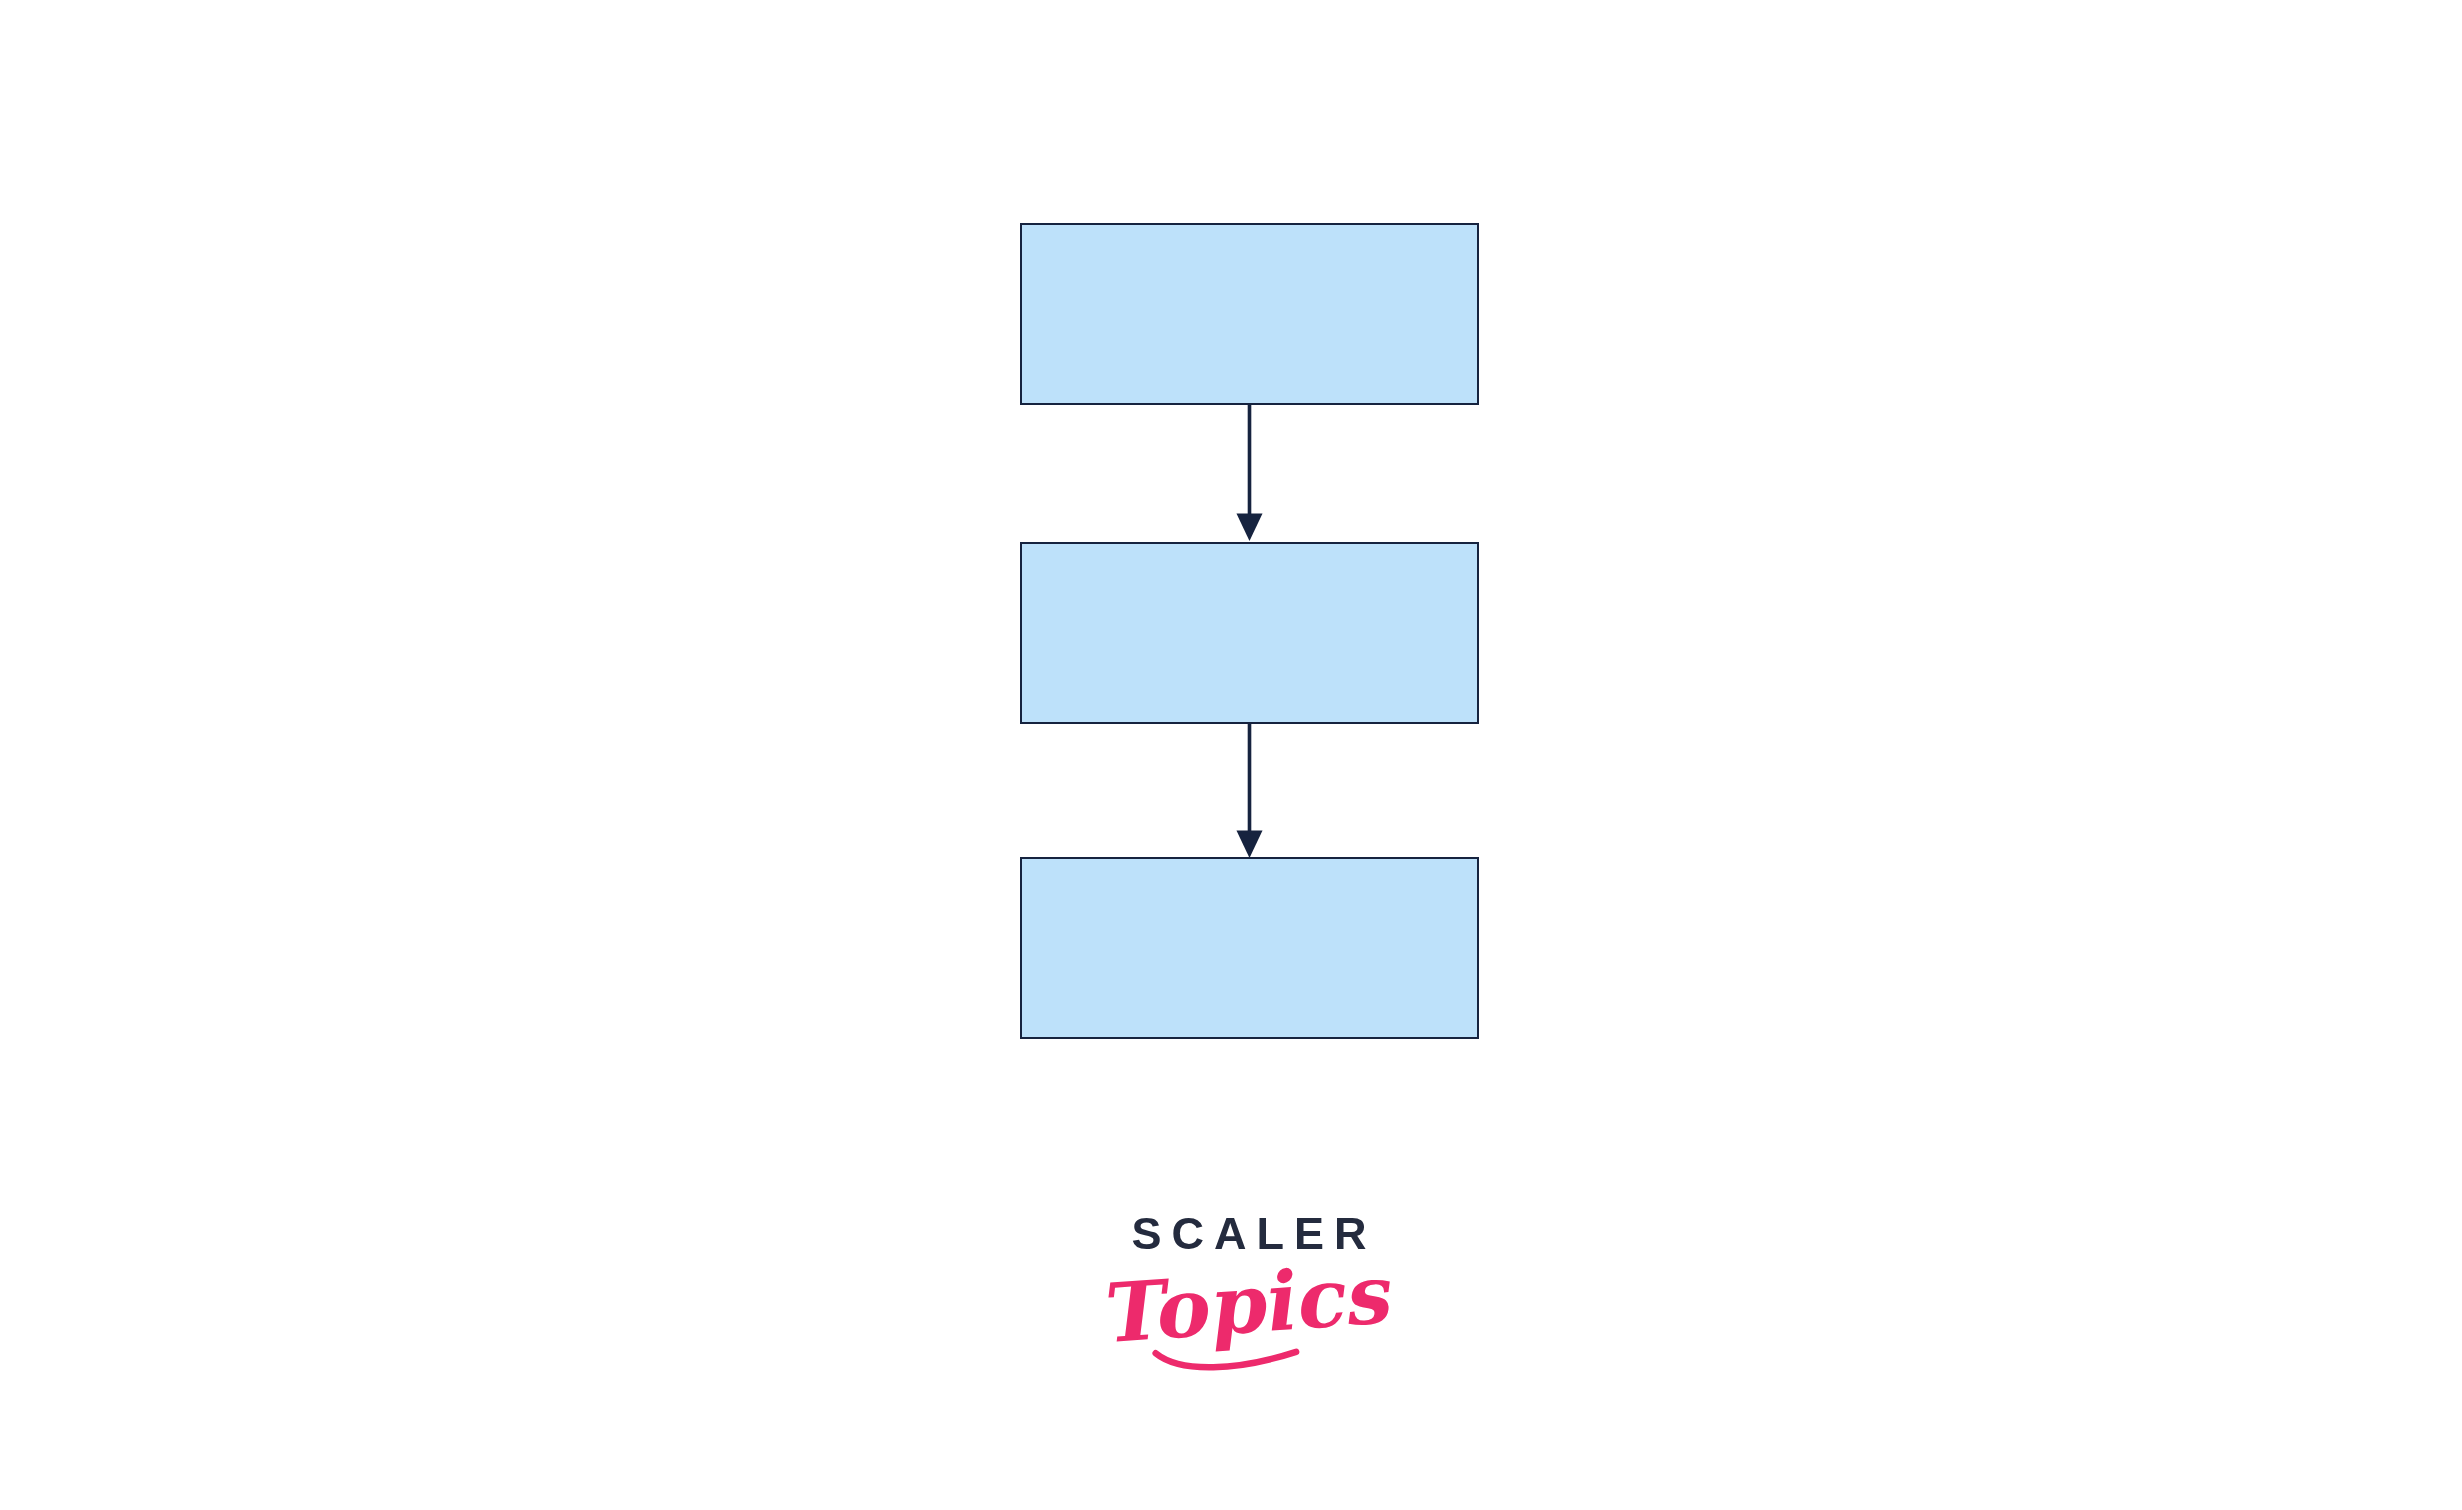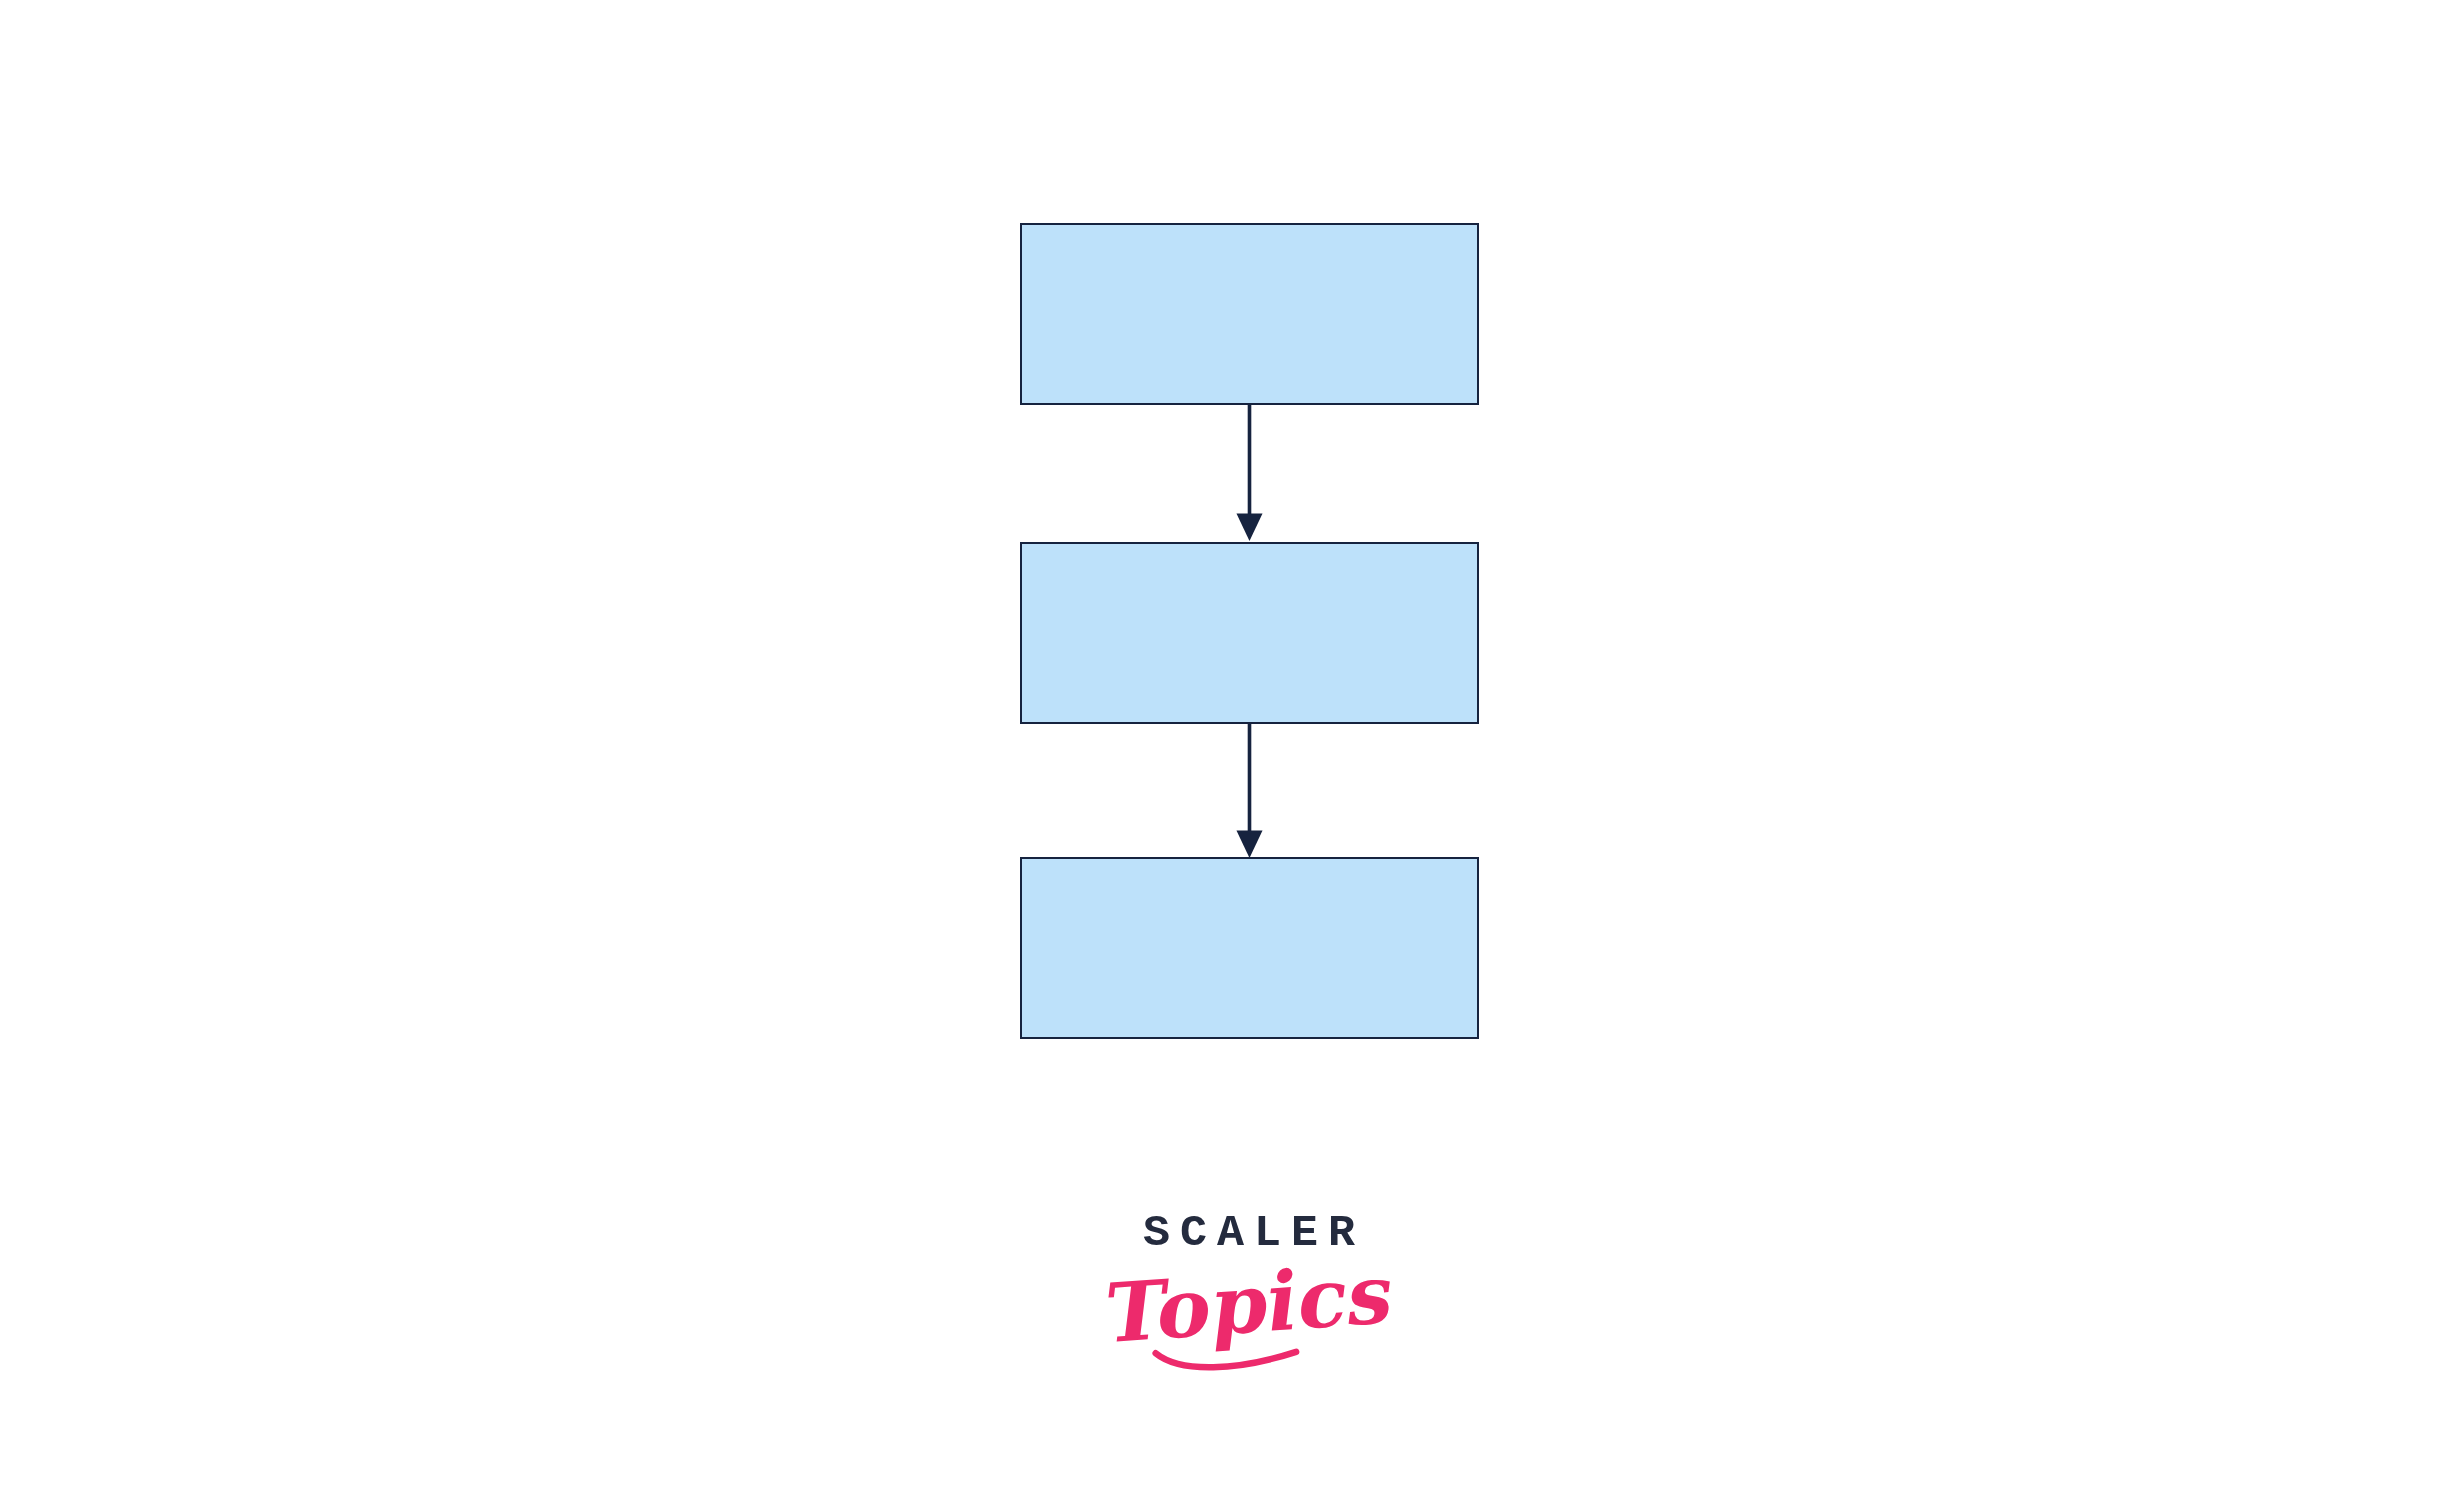--- a/index.html
+++ b/index.html
@@ -48,21 +48,21 @@
     position:absolute;
     top:1211px;
     left:1249px;
     transform:translateX(-50%);
     display:flex;
     flex-direction:column;
     align-items:center;
   }
   .logo-primary{
     color:var(--logo-navy);
-    font-family:Liberation Mono, monospace;
+    font-family:Liberation Sans, sans-serif;
     font-weight:700;
     font-size:45px;
     letter-spacing:10px;
     text-indent:10px; 
     line-height:1;
   }
   .logo-secondary-wrap{
     position:relative;
     margin-top:7.2px;
     display:flex;

